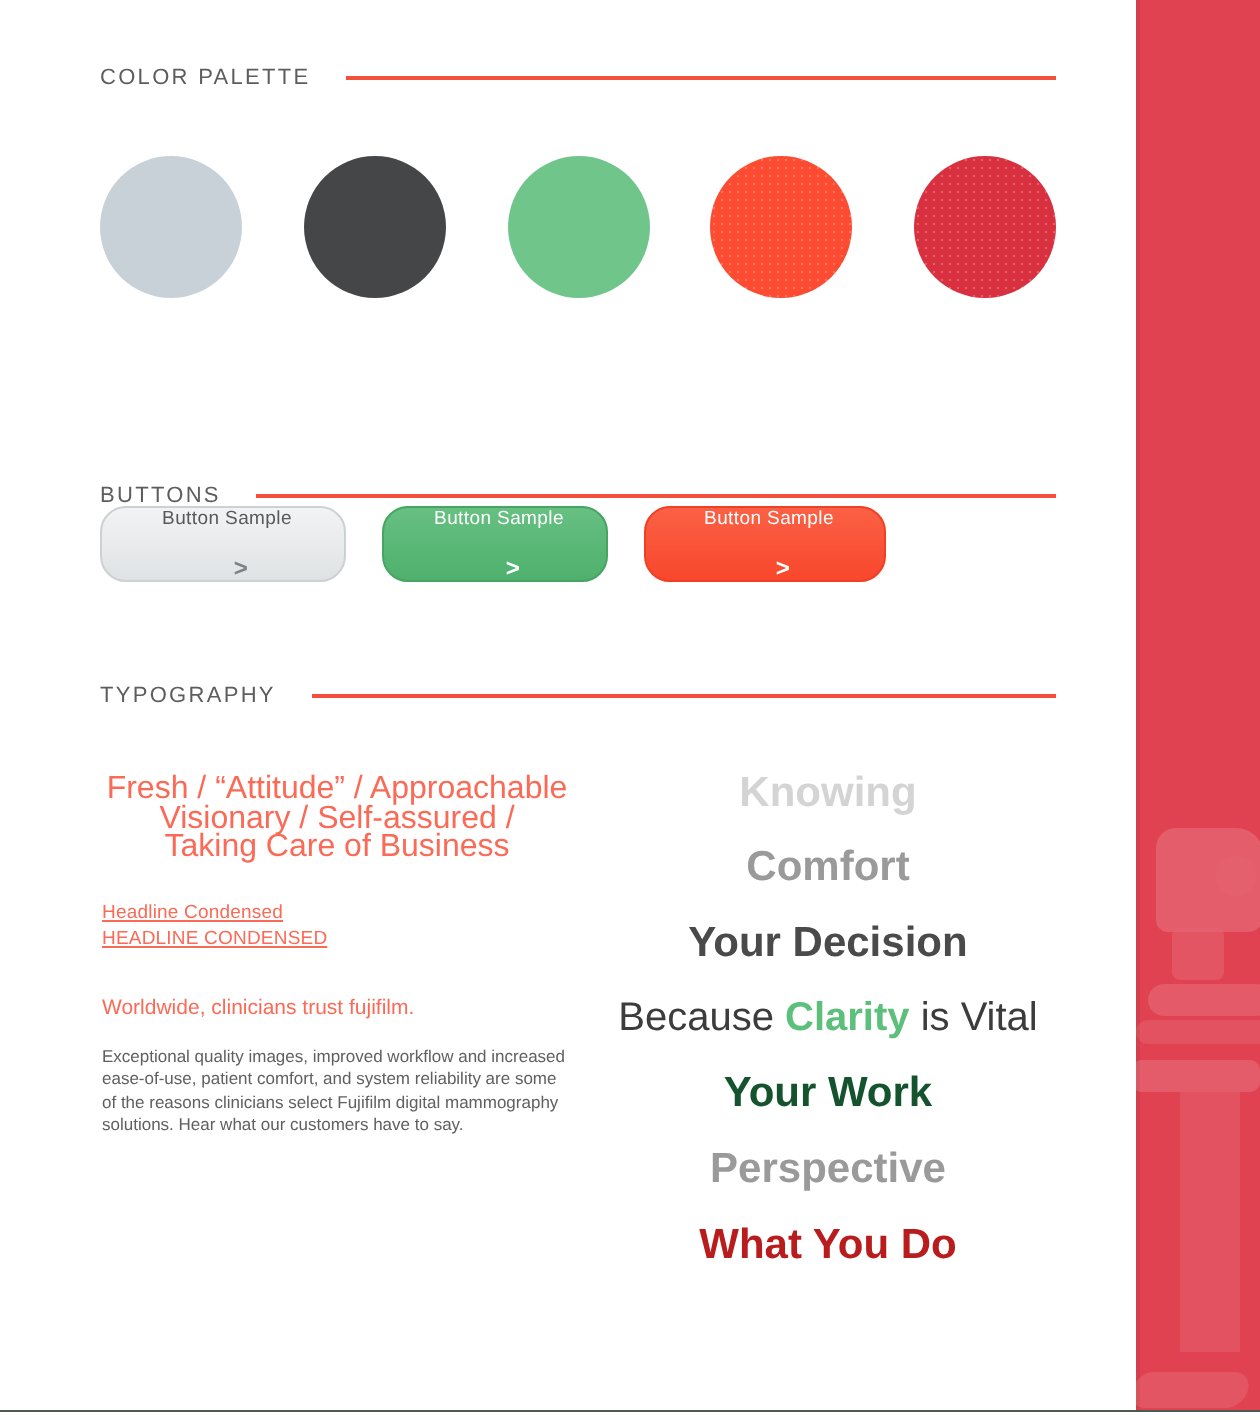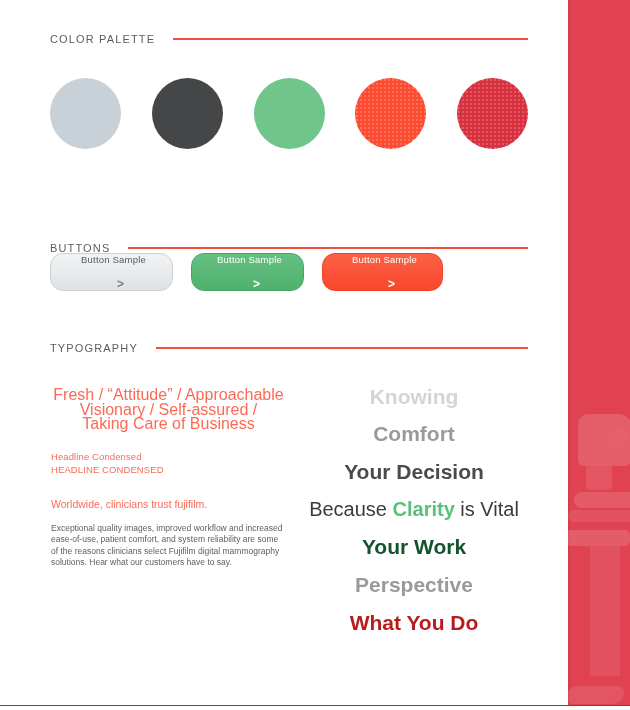--- a/index.html
+++ b/index.html
@@ -182,20 +182,21 @@
     line-height: 14.5px;
     color: #fb6a56;
     text-align: center;
   }
   .cond-list { margin-bottom: 22px; }
   .cond-list div {
     font-size: 9.5px;
     line-height: 13px;
     color: #fb6a56;
     letter-spacing: .1px;
+    text-decoration: underline;
   }
   .lead {
     font-size: 10.5px;
     color: #fb6a56;
     margin-bottom: 13px;
   }
   .body-copy {
     font-size: 8.5px;
     line-height: 11.5px;
     color: #606060;

